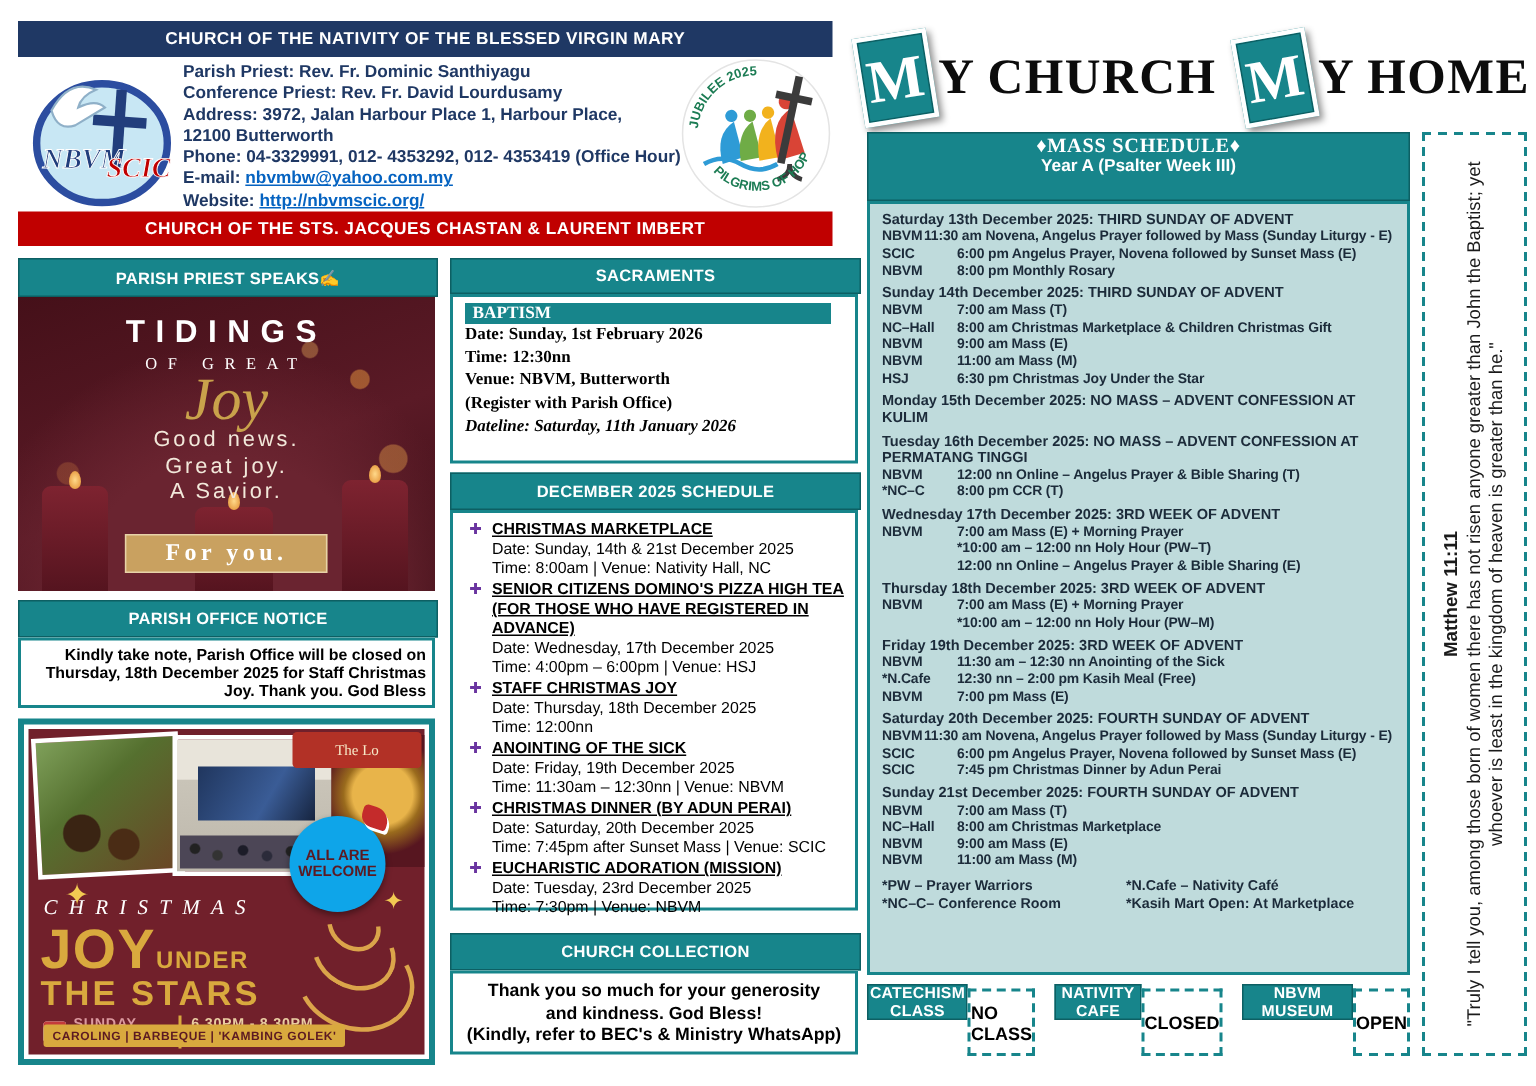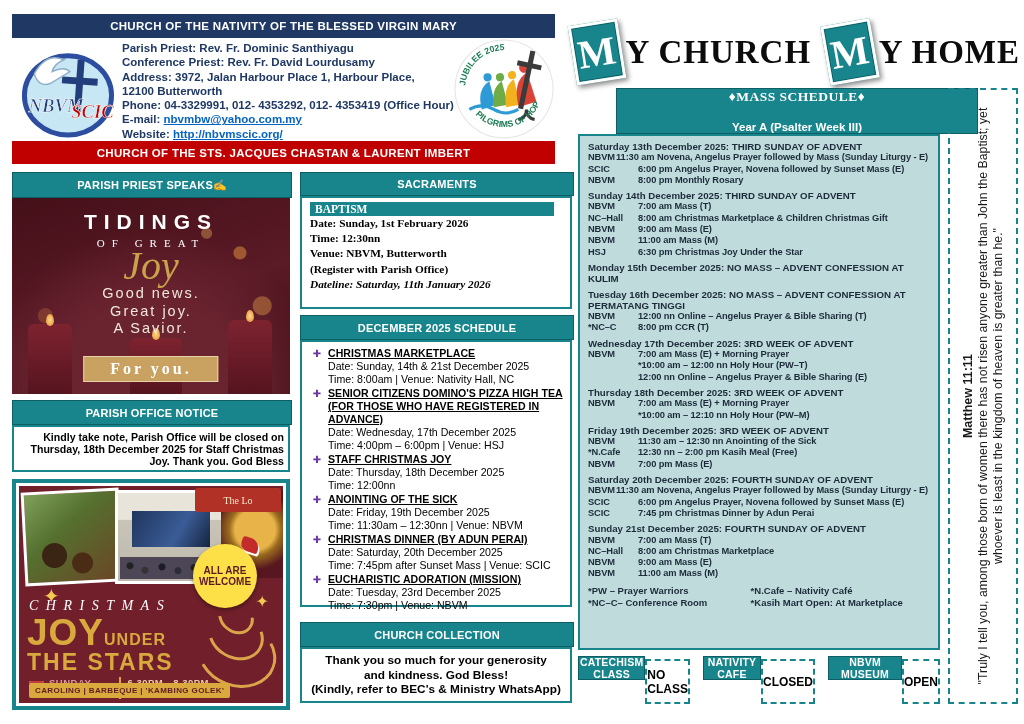--- a/index.html
+++ b/index.html
@@ -75,21 +75,21 @@
   #photo2 .crowd{position:absolute;left:2px;bottom:2px;width:100px;height:22px;background:
       radial-gradient(circle at 10% 40%,#222 0 3px,transparent 4px),
       radial-gradient(circle at 25% 60%,#333 0 3px,transparent 4px),
       radial-gradient(circle at 42% 45%,#1c1c28 0 3px,transparent 4px),
       radial-gradient(circle at 58% 62%,#2b2b3a 0 3px,transparent 4px),
       radial-gradient(circle at 74% 48%,#222 0 3px,transparent 4px),
       radial-gradient(circle at 90% 58%,#30303e 0 3px,transparent 4px),#4c4656;}
   #photo3{right:0;width:62px;background:radial-gradient(circle at 55% 45%,#e8b44a 0 20px,#9a6b1d 26px,#571620 40px),#571620;}
   #poster-banner{position:absolute;right:2px;top:2px;width:86px;height:24px;background:#B23126;color:#f7e9c8;
       font-family:"Liberation Serif",serif;font-size:10px;display:flex;align-items:center;justify-content:center;border-radius:3px;}
-  #badge{position:absolute;right:26px;top:58px;width:64px;height:64px;border-radius:50%;background:#fde047;
+  #badge{position:absolute;right:26px;top:58px;width:64px;height:64px;border-radius:50%;background:#0ea5e9;
          color:#5C1A22;font-weight:bold;font-size:10px;line-height:11px;text-align:center;
          display:flex;align-items:center;justify-content:center;box-shadow:0 2px 4px rgba(0,0,0,.4);}
   #badge::after{content:"";position:absolute;right:-2px;top:-6px;width:18px;height:14px;background:#C42B2B;
          border-radius:3px 10px 2px 8px;transform:rotate(18deg);box-shadow:2px 2px 0 #fff;}
   .swirl{position:absolute;border:3px solid rgba(238,189,80,.85);border-radius:50%;border-left-color:transparent;border-top-color:transparent;}
   #sw1{right:6px;bottom:16px;width:74px;height:60px;transform:rotate(20deg);}
   #sw2{right:18px;bottom:44px;width:52px;height:42px;transform:rotate(30deg);}
   #sw3{right:28px;bottom:70px;width:32px;height:26px;transform:rotate(40deg);}
   #star1{position:absolute;left:24px;top:98px;color:#F2CA52;font-size:20px;}
   #star2{position:absolute;right:14px;bottom:92px;color:#F2CA52;font-size:16px;}
@@ -124,21 +124,21 @@
   .dtitle{font-size:10.6px;font-weight:bold;color:#000;text-decoration:underline;line-height:13px;}
   .dline{font-size:10.6px;font-weight:normal;color:#000;line-height:13px;}
 
   #col-hdr{left:300px;top:622px;width:272px;height:23px;}
   #col-box{left:300px;top:647px;width:272px;height:56px;box-sizing:border-box;display:flex;flex-direction:column;
            align-items:center;justify-content:center;}
   .col-line{font-size:11.8px;font-weight:bold;color:#000;line-height:14.5px;text-align:center;}
 
   
   #mass-hdr{left:578px;top:88px;width:362px;height:46px;background:#17858B;border:1px solid #0d5f63;
-            box-sizing:border-box;color:#fff;text-align:center;display:flex;flex-direction:column;justify-content:space-between;margin-left:38px;}
+            box-sizing:border-box;color:#fff;text-align:center;display:flex;flex-direction:column;justify-content:flex-start;}
   #mass-title{font-family:"Liberation Serif",serif;font-weight:bold;font-size:13.5px;letter-spacing:.5px;}
   #mass-sub{font-weight:bold;font-size:11.5px;}
   #mass-body{left:578px;top:134px;width:362px;height:516px;background:#BFDBDC;border:2px solid #17858B;
              box-sizing:border-box;padding:5px 4px 4px 8px;color:#1C2B3A;overflow:hidden;}
   .day{margin-bottom:4px;}
   .day-hdr{font-weight:bold;font-size:9.7px;line-height:11.3px;}
   .mrow{white-space:nowrap;font-weight:bold;font-size:9.3px;line-height:11.3px;letter-spacing:-.1px;}
   .venue{display:inline-block;min-width:50px;}
   .mrow.long .venue{min-width:28px;}
   #legend{display:grid;grid-template-columns:47% 53%;margin-top:5px;}
@@ -376,21 +376,21 @@
         </div>
         <div class="day">
           <div class="day-hdr">Wednesday 17th December 2025: 3RD WEEK OF ADVENT</div>
           <div class="mrow"><span class="venue">NBVM</span><span>7:00 am Mass (E) + Morning Prayer</span></div>
           <div class="mrow"><span class="venue"></span><span>*10:00 am – 12:00 nn Holy Hour (PW–T)</span></div>
           <div class="mrow"><span class="venue"></span><span>12:00 nn Online – Angelus Prayer &amp; Bible Sharing (E)</span></div>
         </div>
         <div class="day">
           <div class="day-hdr">Thursday 18th December 2025: 3RD WEEK OF ADVENT</div>
           <div class="mrow"><span class="venue">NBVM</span><span>7:00 am Mass (E) + Morning Prayer</span></div>
-          <div class="mrow"><span class="venue"></span><span>*10:00 am – 12:10 nn Holy Hour (PW–M)</span></div>
+          <div class="mrow"><span class="venue"></span><span>*10:00 am – 12:00 nn Holy Hour (PW–M)</span></div>
         </div>
         <div class="day">
           <div class="day-hdr">Friday 19th December 2025: 3RD WEEK OF ADVENT</div>
           <div class="mrow"><span class="venue">NBVM</span><span>11:30 am – 12:30 nn Anointing of the Sick</span></div>
           <div class="mrow"><span class="venue">*N.Cafe</span><span>12:30 nn – 2:00 pm Kasih Meal (Free)</span></div>
           <div class="mrow"><span class="venue">NBVM</span><span>7:00 pm Mass (E)</span></div>
         </div>
         <div class="day">
           <div class="day-hdr">Saturday 20th December 2025: FOURTH SUNDAY OF ADVENT</div>
           <div class="mrow long"><span class="venue">NBVM</span><span>11:30 am Novena, Angelus Prayer followed by Mass (Sunday Liturgy - E)</span></div>

